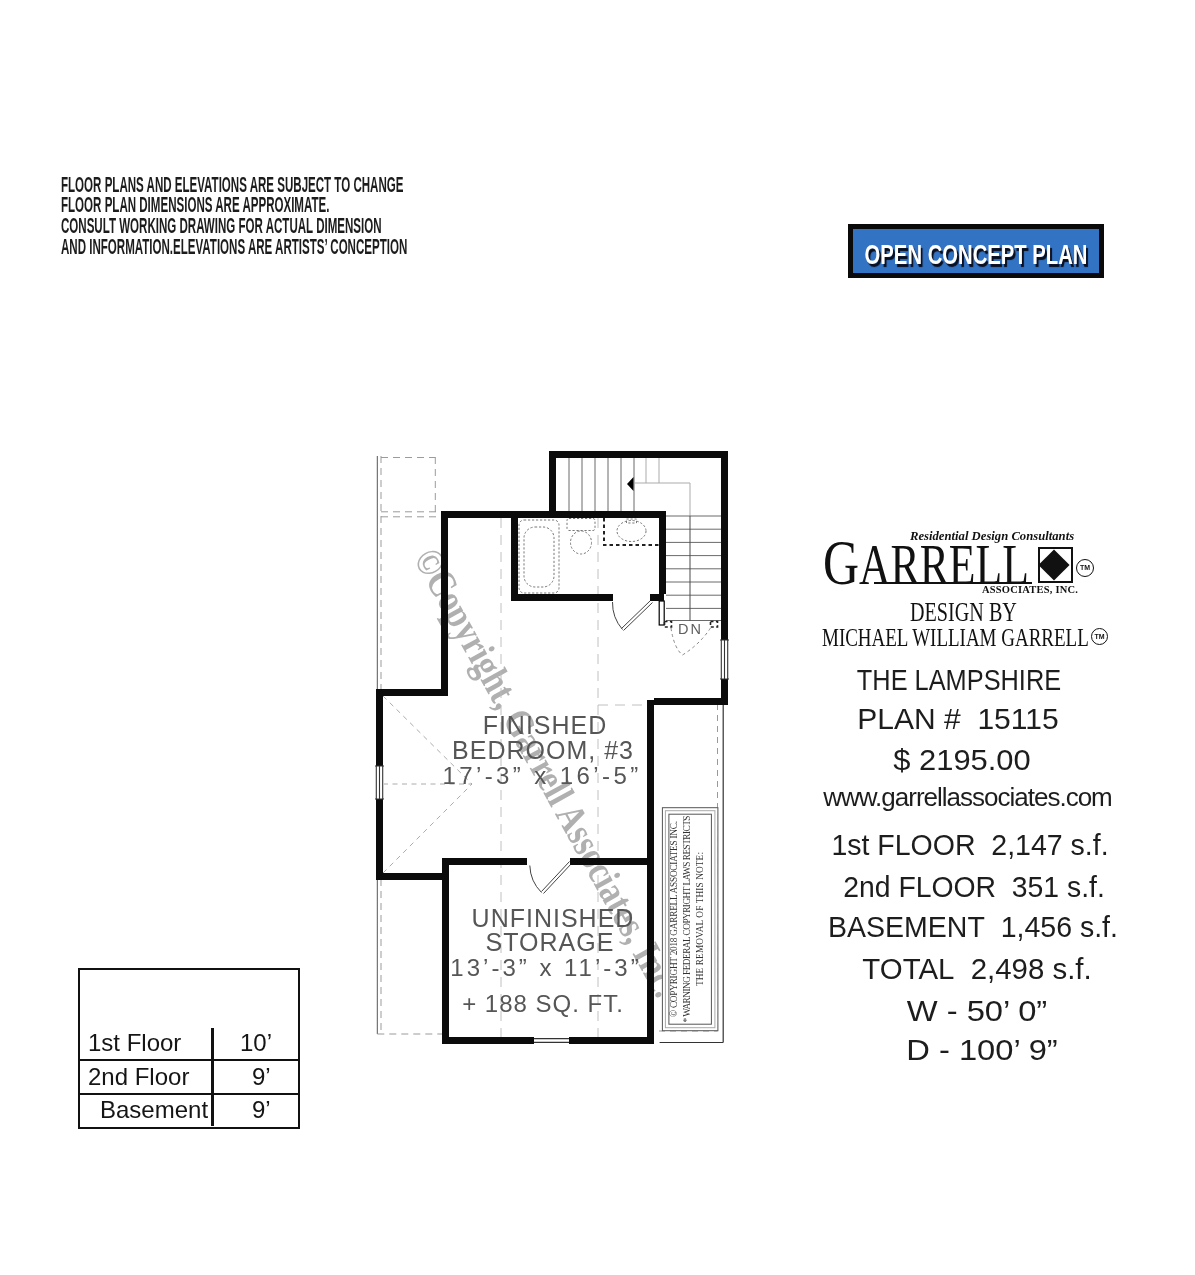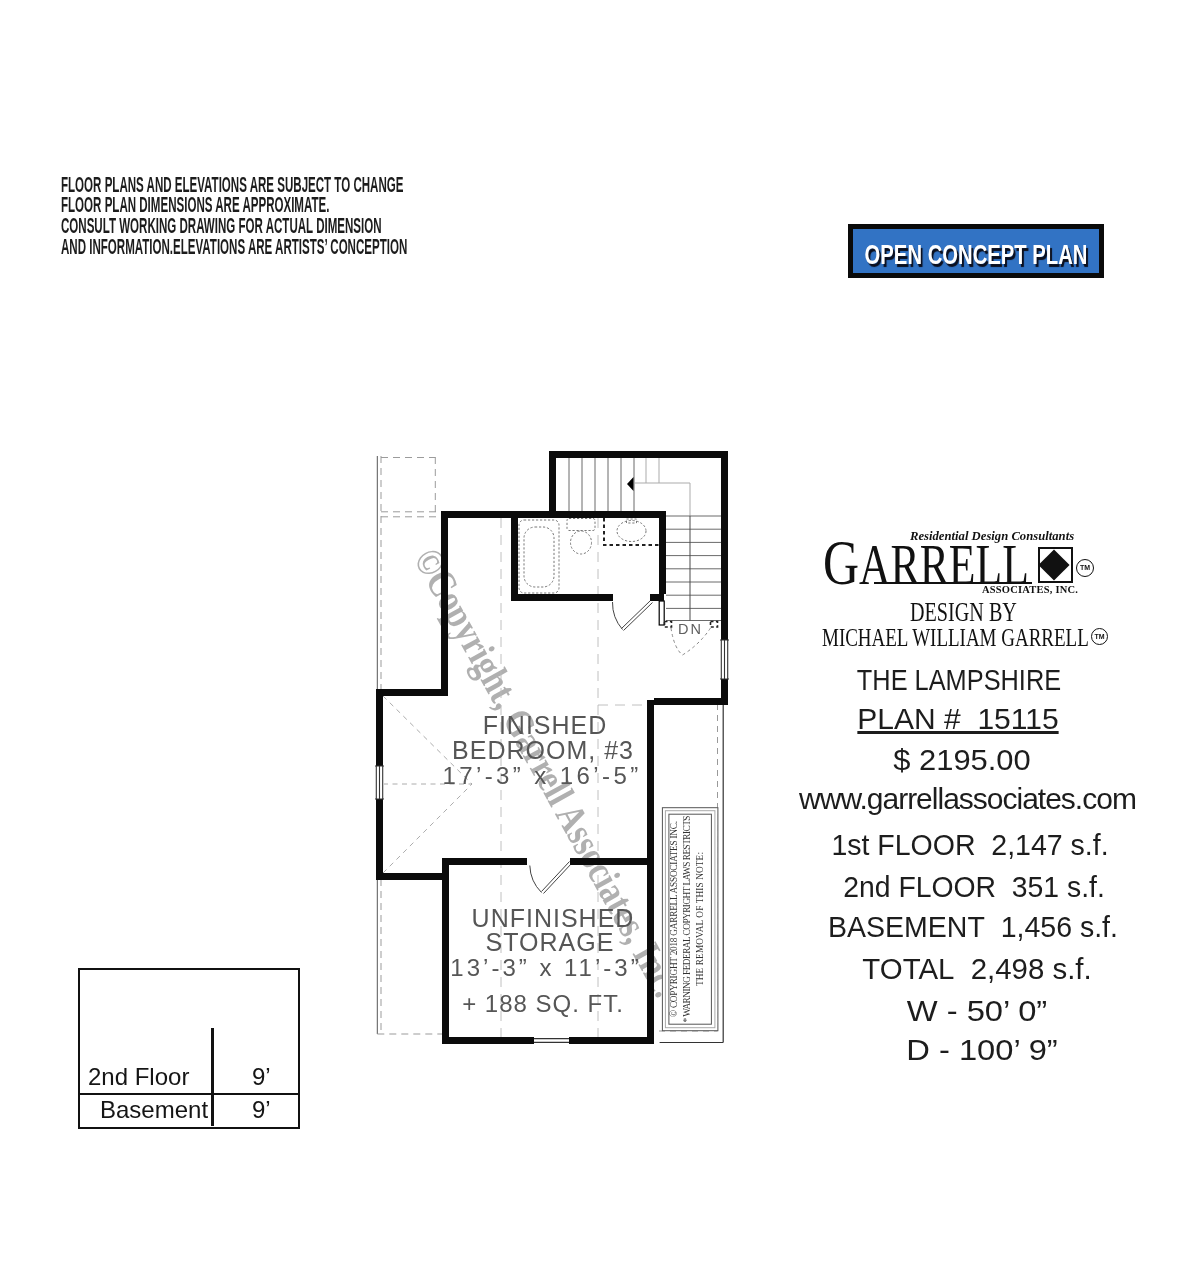--- a/index.html
+++ b/index.html
@@ -200,44 +200,47 @@
 
   <div class="abs" style="left:12px;top:103px;font-size:26px;white-space:nowrap;transform:scaleX(0.73);transform-origin:left top;">MICHAEL WILLIAM GARRELL</div>
 
   <div class="abs" style="left:281px;top:108px;width:15px;height:15px;border:1.5px solid #111;border-radius:50%;font-size:7px;font-weight:bold;text-align:center;line-height:15px;font-family:'Liberation Sans',sans-serif;">TM</div>
 </div>
 
 <div class="abs" style="left:750px;top:660px;width:430px;color:#1d1d1d;text-align:center;white-space:nowrap;">
 
   <div class="abs" style="left:-6.5px;top:3px;width:430px;font-size:30px;transform:scaleX(0.845);">THE LAMPSHIRE</div>
 
-  <div class="abs" style="left:-7px;top:42px;width:430px;font-size:30px;text-decoration:underline;">PLAN #&nbsp; 15115</div>
+  <div class="abs" style="left:-7px;top:42px;width:430px;font-size:30px;">PLAN #&nbsp; 15115</div>
 
   <div class="abs" style="left:-3px;top:83px;width:430px;font-size:30px;transform:scaleX(1.03);">$ 2195.00</div>
 
-  <div class="abs" style="left:2.5px;top:122px;width:430px;font-size:30px;letter-spacing:-1px;">www.garrellassociates.com</div>
+  <div class="abs" style="left:2.5px;top:122px;width:430px;font-size:26px;letter-spacing:-1px;">www.garrellassociates.com</div>
 
   <div class="abs" style="left:5px;top:168px;width:430px;font-size:30px;transform:scaleX(0.95);">1st FLOOR&nbsp; 2,147 s.f.</div>
 
   <div class="abs" style="left:8.5px;top:210px;width:430px;font-size:30px;transform:scaleX(0.945);">2nd FLOOR&nbsp; 351 s.f.</div>
 
   <div class="abs" style="left:7.5px;top:250px;width:430px;font-size:30px;transform:scaleX(0.95);">BASEMENT&nbsp; 1,456 s.f.</div>
 
   <div class="abs" style="left:11.5px;top:292px;width:430px;font-size:30px;transform:scaleX(0.98);">TOTAL&nbsp; 2,498 s.f.</div>
 
   <div class="abs" style="left:12px;top:334px;width:430px;font-size:30px;transform:scaleX(1.09);">W - 50’ 0”</div>
 
   <div class="abs" style="left:16.5px;top:373px;width:430px;font-size:30px;transform:scaleX(1.09);">D - 100’ 9”</div>
 </div>
 
 <div class="abs" style="left:78px;top:968px;width:222px;height:161px;border:2.5px solid #111;box-sizing:border-box;color:#151515;">
 
 
   <div class="abs" style="left:131px;top:58px;width:2.5px;height:98px;background:#111;"></div>
 
+  <div class="abs" style="left:0;top:58px;width:100%;height:33px;border-bottom:2.5px solid #111;box-sizing:border-box;font-size:24px;line-height:30px;">
+    <span style="padding-left:8px;">1st Floor</span><span class="abs" style="left:160px;">10’</span>
+  </div>
 
   <div class="abs" style="left:0;top:91px;width:100%;height:34px;border-bottom:2.5px solid #111;box-sizing:border-box;font-size:24px;line-height:31px;">
     <span style="padding-left:8px;">2nd Floor</span><span class="abs" style="left:172px;">9’</span>
   </div>
 
   <div class="abs" style="left:0;top:125px;width:100%;height:31px;box-sizing:border-box;font-size:24px;line-height:29px;">
     <span style="padding-left:20px;">Basement</span><span class="abs" style="left:172px;">9’</span>
   </div>
 </div>
 

